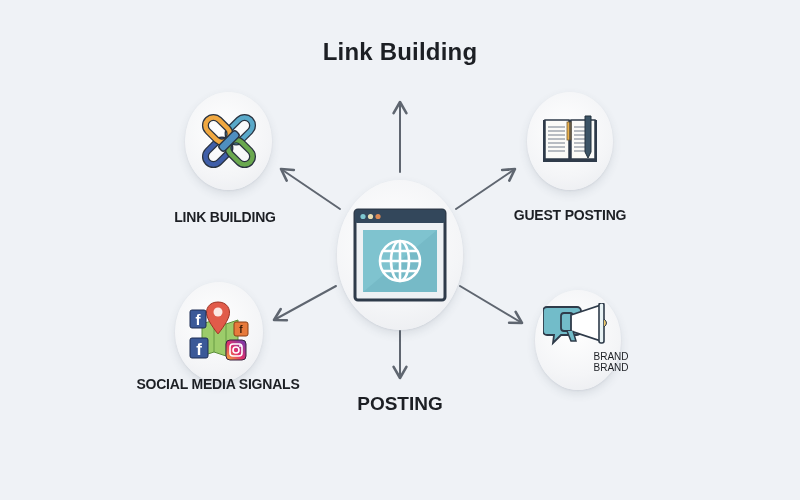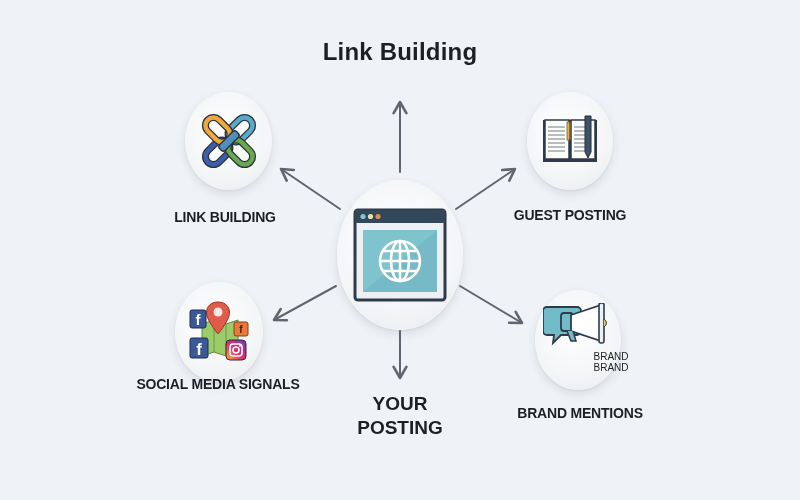--- a/index.html
+++ b/index.html
@@ -71,21 +71,20 @@
         <circle cx="47" cy="53" r="20"></circle>
         <ellipse cx="47" cy="53" rx="9" ry="20"></ellipse>
         <line x1="47" y1="33" x2="47" y2="73"></line>
         <line x1="27" y1="53" x2="67" y2="53"></line>
         <line x1="30" y1="43" x2="64" y2="43"></line>
         <line x1="30" y1="63" x2="64" y2="63"></line>
       </g>
     </svg>
   </div>
   <div class="center-label" style="left:340px; top:392px; width:120px;">
-    <div>YOUR</div>
     <div>POSTING</div>
   </div>
 
   <div class="node" style="left:185px; top:92px; width:87px; height:98px;">
     <svg width="60" height="60" viewBox="0 0 60 60">
       <g stroke="#2a3340" stroke-width="1.6">
         <g transform="rotate(45 30 30)">
           <rect x="22" y="0" width="16" height="28" rx="8" fill="none" stroke="#2a3340" stroke-width="7"></rect>
           <rect x="22" y="0" width="16" height="28" rx="8" fill="none" stroke="#5aa9c9" stroke-width="4.5"></rect>
           <rect x="22" y="32" width="16" height="28" rx="8" fill="none" stroke="#2a3340" stroke-width="7"></rect>
@@ -170,15 +169,14 @@
         <rect x="56" y="0" width="5" height="40" rx="2" fill="#e9f3f5" stroke="#2f3b4a" stroke-width="1.6"></rect>
         <path d="M61 16 Q66 20 61 24" fill="#e8c46a" stroke="#2f3b4a" stroke-width="1"></path>
         <path d="M24 28 L28 38 L33 38 L30 28" fill="#72bcc9" stroke="#2f3b4a" stroke-width="1.5"></path>
       </svg>
       <div class="brand-text" style="left:8px; top:48px; width:40px;margin-left:40px;">
         <div>BRAND</div>
         <div>BRAND</div>
       </div>
     </div>
   </div>
-  <div class="label" style="left:500px; top:405px; width:160px;">BRAND MENTIONS</div>
 
 </div>
 
 </body></html>

